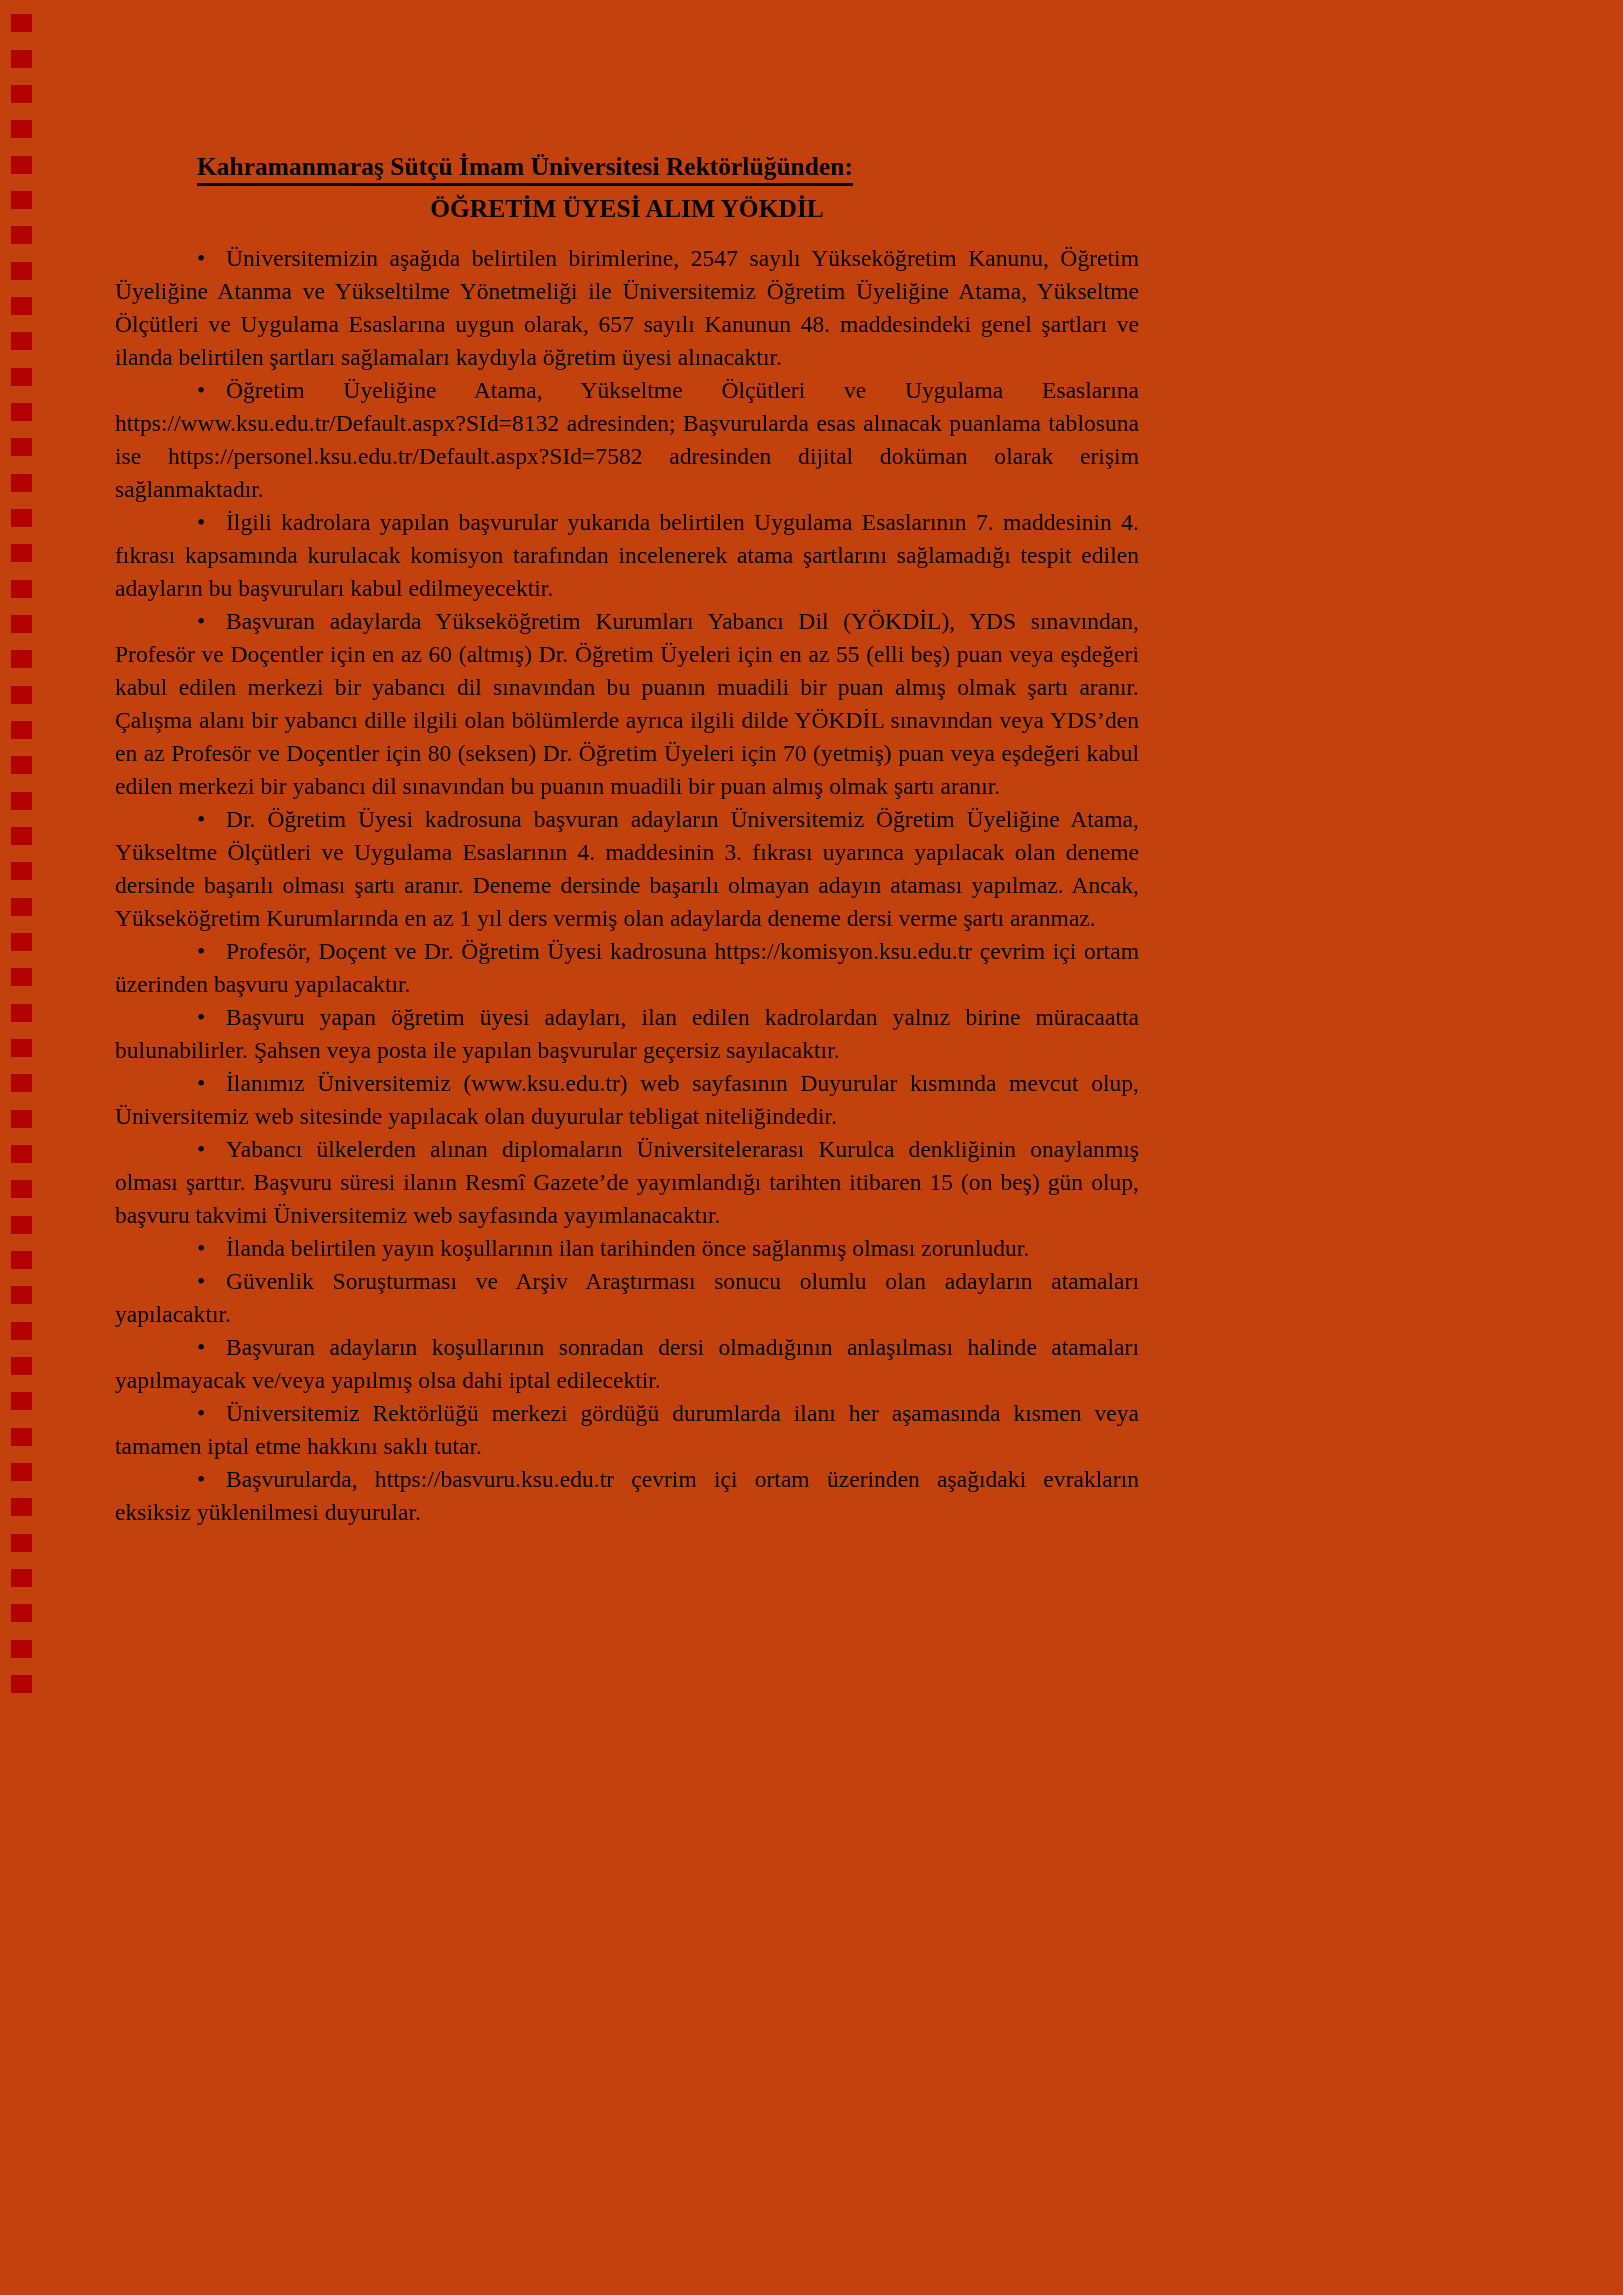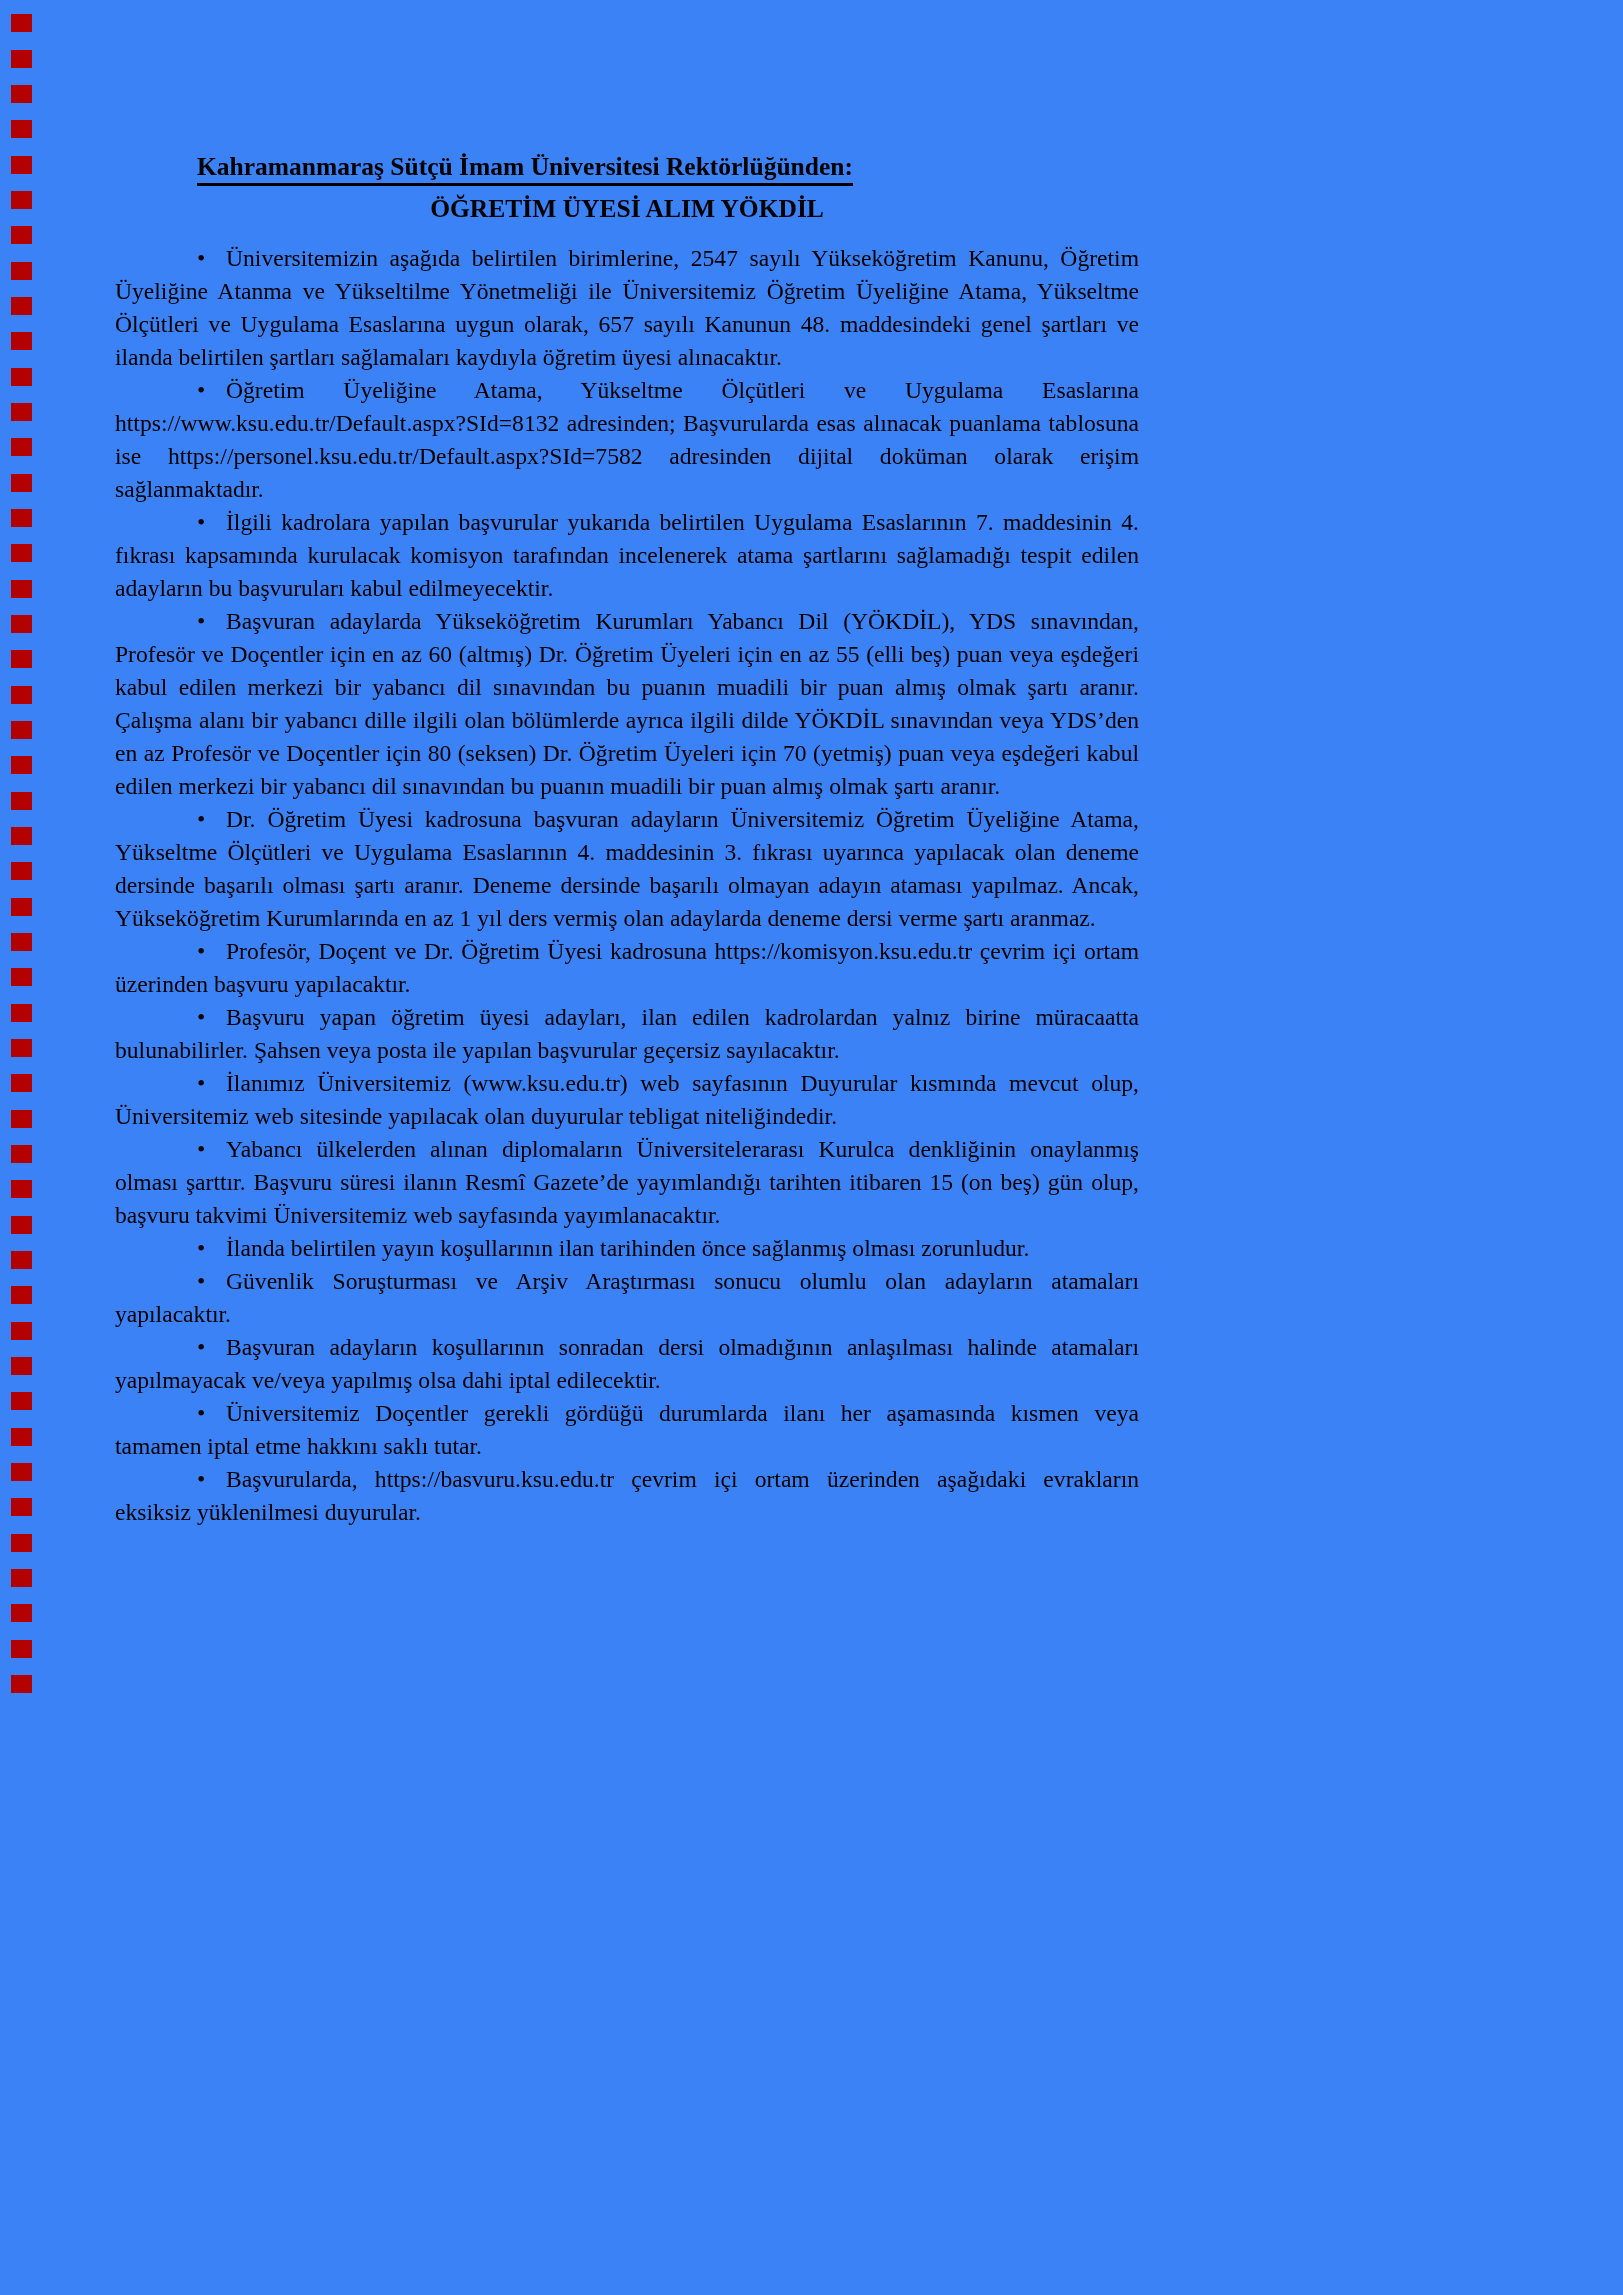--- a/index.html
+++ b/index.html
@@ -4,21 +4,21 @@
 <style>
   html, body {
     margin: 0;
     padding: 0;
     background: #ffffff;
   }
   .page {
     position: relative;
     width: 1623px;
     height: 2295px;
-    background: #3b82f6;
+    background: #c2410c;
     overflow: hidden;
     font-family: "Liberation Serif", "DejaVu Serif", serif;
     color: #000000;
   }
   
   .bars {
     position: absolute;
     left: 0;
     top: 0;
     width: 39px;
@@ -131,19 +131,19 @@
         <p><span class="bullet">•</span><span>İlgili kadrolara yapılan başvurular yukarıda belirtilen Uygulama Esaslarının 7. maddesinin 4. fıkrası kapsamında kurulacak komisyon tarafından incelenerek atama şartlarını sağlamadığı tespit edilen adayların bu başvuruları kabul edilmeyecektir.</span></p>
         <p><span class="bullet">•</span><span>Başvuran adaylarda Yükseköğretim Kurumları Yabancı Dil (YÖKDİL), YDS sınavından, Profesör ve Doçentler için en az 60 (altmış) Dr. Öğretim Üyeleri için en az 55 (elli beş) puan veya eşdeğeri kabul edilen merkezi bir yabancı dil sınavından bu puanın muadili bir puan almış olmak şartı aranır. Çalışma alanı bir yabancı dille ilgili olan bölümlerde ayrıca ilgili dilde YÖKDİL sınavından veya YDS’den en az Profesör ve Doçentler için 80 (seksen) Dr. Öğretim Üyeleri için 70 (yetmiş) puan veya eşdeğeri kabul edilen merkezi bir yabancı dil sınavından bu puanın muadili bir puan almış olmak şartı aranır.</span></p>
         <p><span class="bullet">•</span><span>Dr. Öğretim Üyesi kadrosuna başvuran adayların Üniversitemiz Öğretim Üyeliğine Atama, Yükseltme Ölçütleri ve Uygulama Esaslarının 4. maddesinin 3. fıkrası uyarınca yapılacak olan deneme dersinde başarılı olması şartı aranır. Deneme dersinde başarılı olmayan adayın ataması yapılmaz. Ancak, Yükseköğretim Kurumlarında en az 1 yıl ders vermiş olan adaylarda deneme dersi verme şartı aranmaz.</span></p>
         <p><span class="bullet">•</span><span>Profesör, Doçent ve Dr. Öğretim Üyesi kadrosuna https://komisyon.ksu.edu.tr çevrim içi ortam üzerinden başvuru yapılacaktır.</span></p>
         <p><span class="bullet">•</span><span>Başvuru yapan öğretim üyesi adayları, ilan edilen kadrolardan yalnız birine müracaatta bulunabilirler. Şahsen veya posta ile yapılan başvurular geçersiz sayılacaktır.</span></p>
         <p><span class="bullet">•</span><span>İlanımız Üniversitemiz (www.ksu.edu.tr) web sayfasının Duyurular kısmında mevcut olup, Üniversitemiz web sitesinde yapılacak olan duyurular tebligat niteliğindedir.</span></p>
         <p><span class="bullet">•</span><span>Yabancı ülkelerden alınan diplomaların Üniversitelerarası Kurulca denkliğinin onaylanmış olması şarttır. Başvuru süresi ilanın Resmî Gazete’de yayımlandığı tarihten itibaren 15 (on beş) gün olup, başvuru takvimi Üniversitemiz web sayfasında yayımlanacaktır.</span></p>
         <p><span class="bullet">•</span><span>İlanda belirtilen yayın koşullarının ilan tarihinden önce sağlanmış olması zorunludur.</span></p>
         <p><span class="bullet">•</span><span>Güvenlik Soruşturması ve Arşiv Araştırması sonucu olumlu olan adayların atamaları yapılacaktır.</span></p>
         <p><span class="bullet">•</span><span>Başvuran adayların koşullarının sonradan dersi olmadığının anlaşılması halinde atamaları yapılmayacak ve/veya yapılmış olsa dahi iptal edilecektir.</span></p>
-        <p><span class="bullet">•</span><span>Üniversitemiz Doçentler gerekli gördüğü durumlarda ilanı her aşamasında kısmen veya tamamen iptal etme hakkını saklı tutar.</span></p>
+        <p><span class="bullet">•</span><span>Üniversitemiz Rektörlüğü merkezi gördüğü durumlarda ilanı her aşamasında kısmen veya tamamen iptal etme hakkını saklı tutar.</span></p>
         <p><span class="bullet">•</span><span>Başvurularda, https://basvuru.ksu.edu.tr çevrim içi ortam üzerinden aşağıdaki evrakların eksiksiz yüklenilmesi duyurular.</span></p>
       </div>
   </div>
 
 </div>
 
 
 </body></html>

